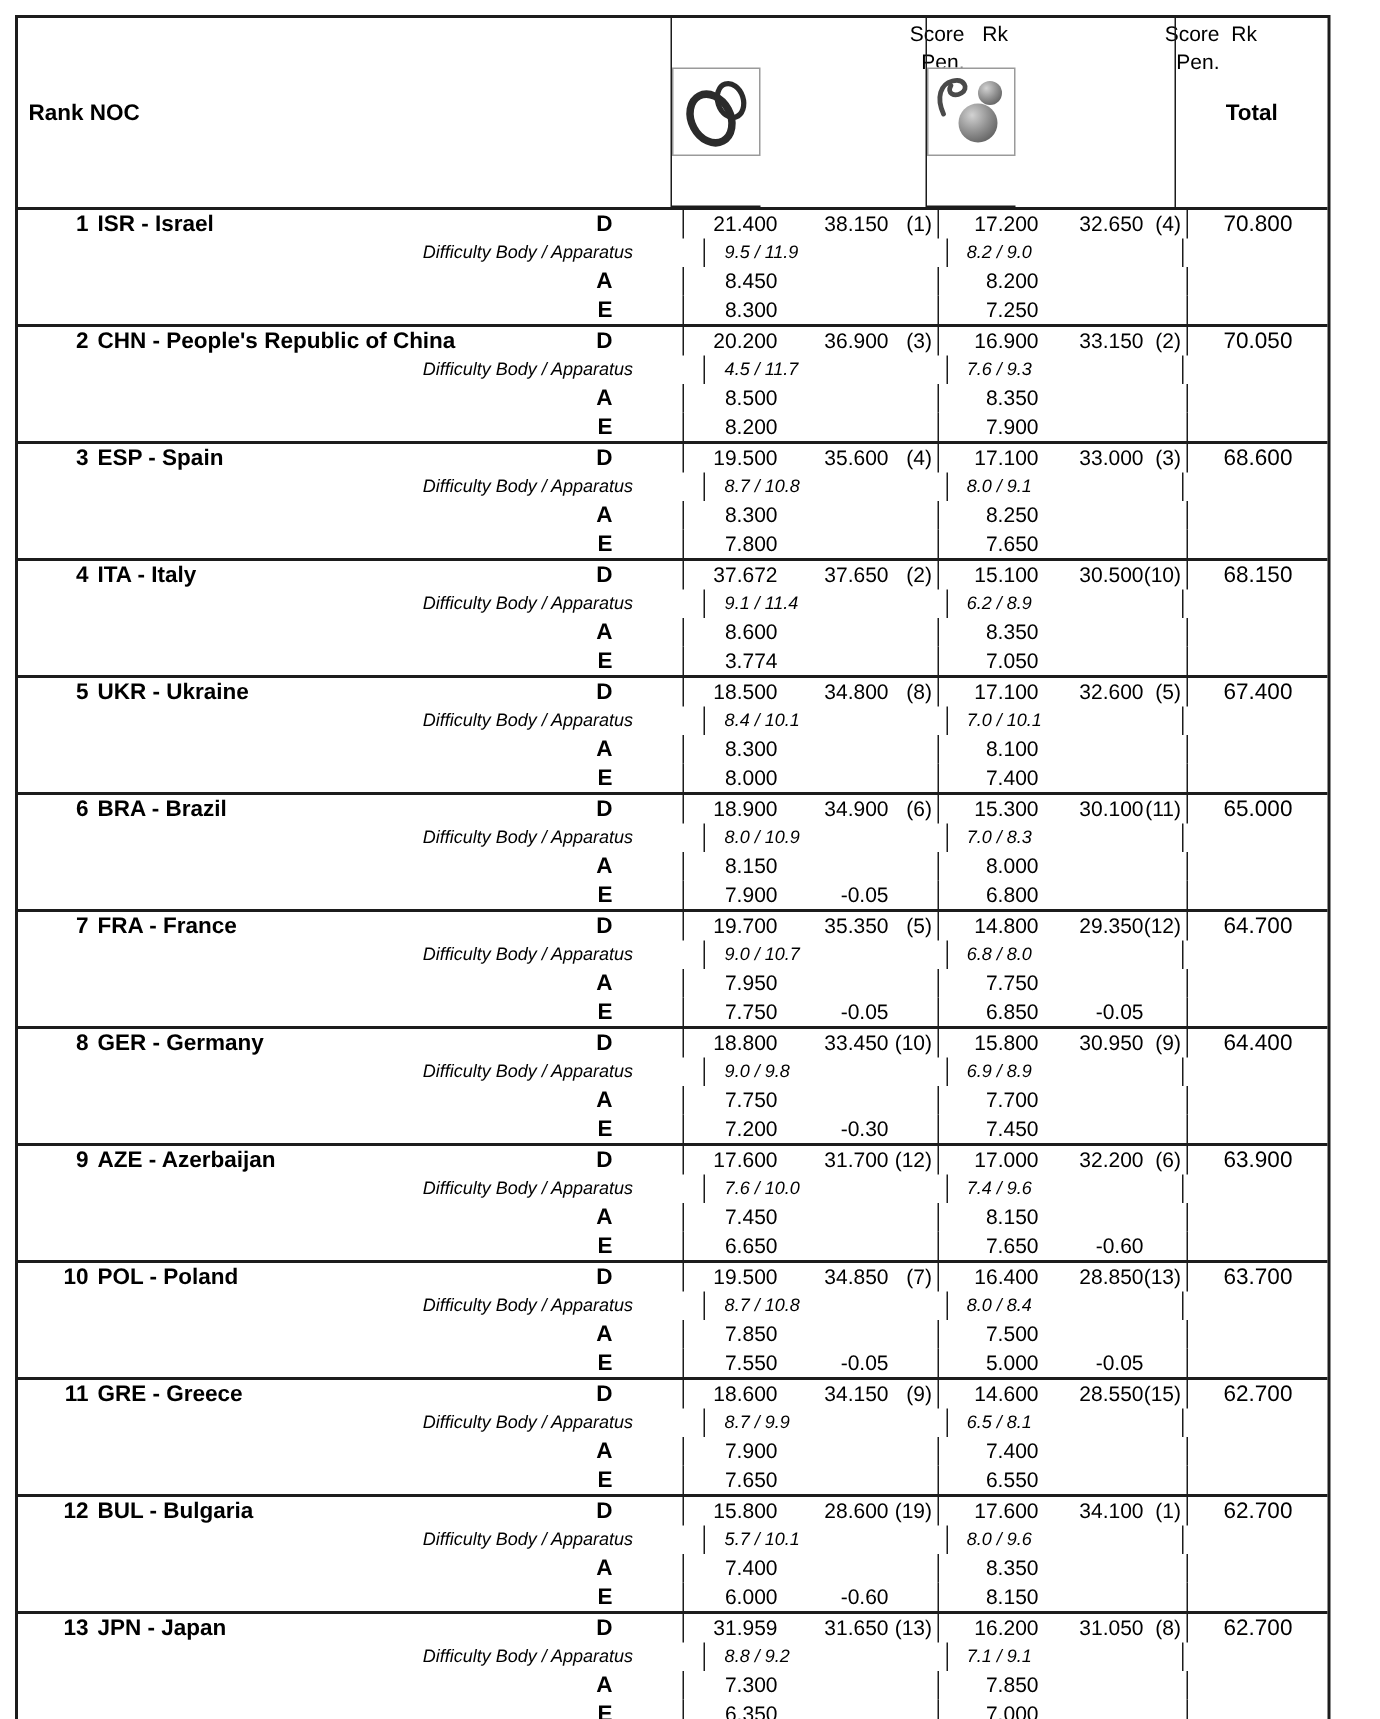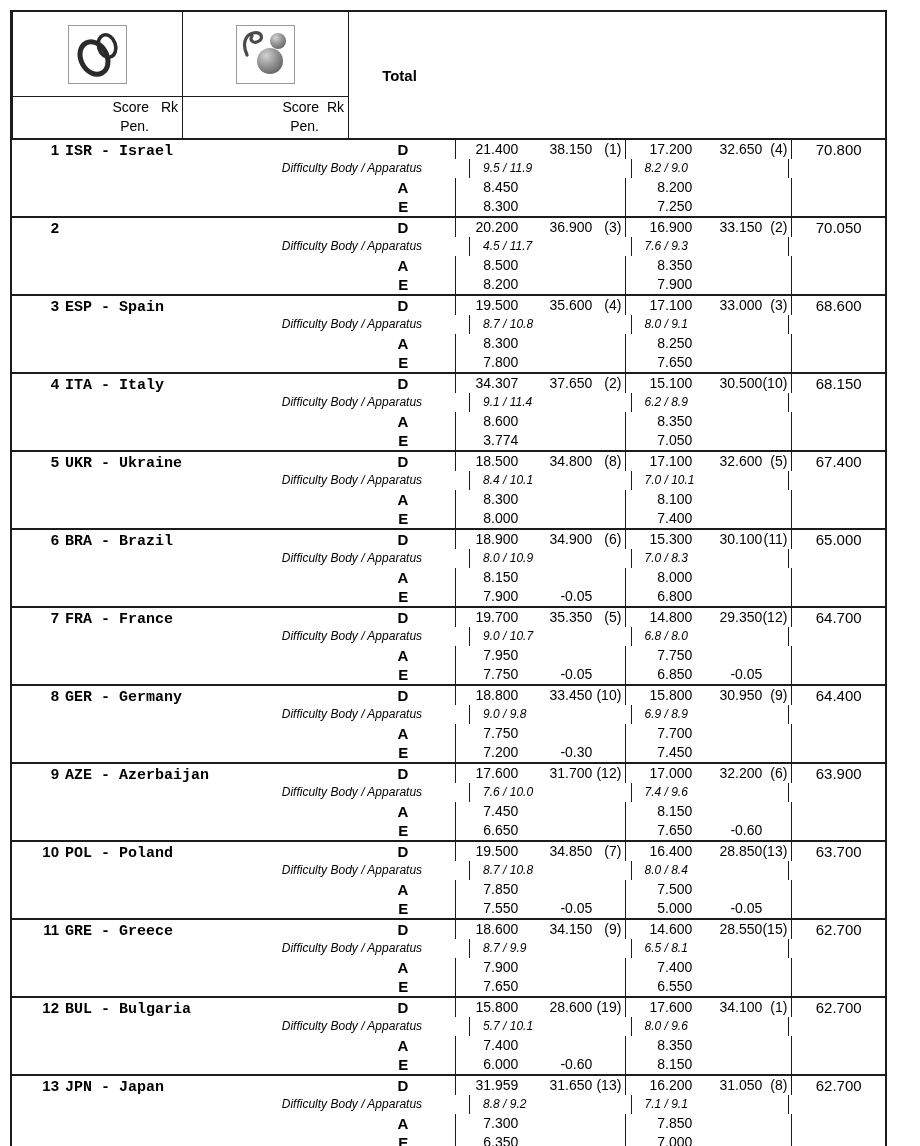--- a/index.html
+++ b/index.html
@@ -13,21 +13,21 @@
     border:2px solid #1c1c1c;box-sizing:border-box;background:#fff;
   }
   
   .header-row{display:flex;height:126px;}
   .hcell-noc{
     width:435px;box-sizing:border-box;display:flex;align-items:center;
     padding-left:7px;font-weight:bold;font-size:15px;
   }
   .hcell-app{
     box-sizing:border-box;border-left:1px solid #1c1c1c;
-    display:flex;flex-direction:column;
+    display:flex;flex-direction:row;
   }
   .hcell-app.a1{width:170px;}
   .hcell-app.a2{width:166px;}
   .icon-area{flex:1;display:flex;align-items:center;justify-content:center;border-bottom:1px solid #1c1c1c;}
   .icon-box{width:57px;height:57px;border:1px solid #9a9a9a;background:#fff;display:flex;align-items:center;justify-content:center;}
   .subheader{height:40px;padding-top:1px;}
   .sub-line{display:flex;height:19px;line-height:19px;font-size:14px;}
   .hcell-total{
     width:102px;box-sizing:border-box;border-left:1px solid #1c1c1c;
     display:flex;align-items:center;justify-content:center;
@@ -35,38 +35,39 @@
   }
   
   .val,.score,.rk{display:inline-block;text-align:right;font-size:14px;box-sizing:border-box;white-space:nowrap;}
   .a1 .val{width:62px;} .a1 .score{width:74px;} .a1 .rk{width:33px;padding-right:4px;}
   .a2 .val{width:66px;} .a2 .score{width:70px;} .a2 .rk{width:29px;padding-right:4px;}
   
   .team-block{border-top:2px solid #1c1c1c;}
   .line{display:flex;height:19px;line-height:19px;}
   .c-noc{width:435px;box-sizing:border-box;display:flex;padding-right:3px;align-items:baseline;}
   .rank{width:47px;text-align:right;font-weight:bold;font-size:15px;}
-  .noc-name{margin-left:6px;font-weight:bold;font-size:15px;white-space:nowrap;font-family:Liberation Mono, monospace;}
+  .noc-name{margin-left:6px;font-weight:bold;font-size:15px;white-space:nowrap;}
   .row-label{margin-left:auto;font-weight:bold;font-size:15px;}
   .diff-label{margin-left:auto;font-style:italic;font-size:12px;}
   .c-app{box-sizing:border-box;border-left:1px solid #1c1c1c;display:flex;}
   .c-app.a1{width:170px;margin-left:44px;}
   .c-app.a2{width:166px;}
   .diff-val{font-style:italic;font-size:12px;padding-left:13px;white-space:nowrap;}
   .c-total{
     width:102px;box-sizing:border-box;border-left:1px solid #1c1c1c;
     text-align:center;font-weight:normal;font-size:15px;
   }
 </style>
 </head>
 <body>
 
 <div class="results-table">
 
   <div class="header-row">
+    <div class="hcell-noc">Rank NOC</div>
 
     <div class="hcell-app a1">
       <div class="icon-area">
         <div class="icon-box">
           <svg width="52" height="52" viewBox="0 0 52 52" aria-hidden="true">
             <g fill="none" stroke="#2b2b2b">
               <ellipse cx="22" cy="30" rx="13" ry="17" stroke-width="5" transform="rotate(-28 22 30)"></ellipse>
               <ellipse cx="35" cy="18" rx="8.5" ry="11.5" stroke-width="3.5" transform="rotate(-18 35 18)"></ellipse>
             </g>
           </svg>
@@ -188,20 +189,21 @@
       </div>
       <div class="c-total"></div>
     </div>
   </div>
 
   <div class="team-block">
 
     <div class="line">
       <div class="c-noc">
         <span class="rank">2</span>
+        <span class="noc-name">CHN - People's Republic of China</span>
         <span class="row-label">D</span>
       </div>
       <div class="c-app a1">
         <span class="val">20.200</span>
         <span class="score">36.900</span>
         <span class="rk">(3)</span>
       </div>
       <div class="c-app a2">
         <span class="val">16.900</span>
         <span class="score">33.150</span>
@@ -329,21 +331,21 @@
 
   <div class="team-block">
 
     <div class="line">
       <div class="c-noc">
         <span class="rank">4</span>
         <span class="noc-name">ITA - Italy</span>
         <span class="row-label">D</span>
       </div>
       <div class="c-app a1">
-        <span class="val">34.307</span>
+        <span class="val">37.672</span>
         <span class="score">37.650</span>
         <span class="rk">(2)</span>
       </div>
       <div class="c-app a2">
         <span class="val">15.100</span>
         <span class="score">30.500</span>
         <span class="rk">(10)</span>
       </div>
       <div class="c-total">68.150</div>
     </div>

